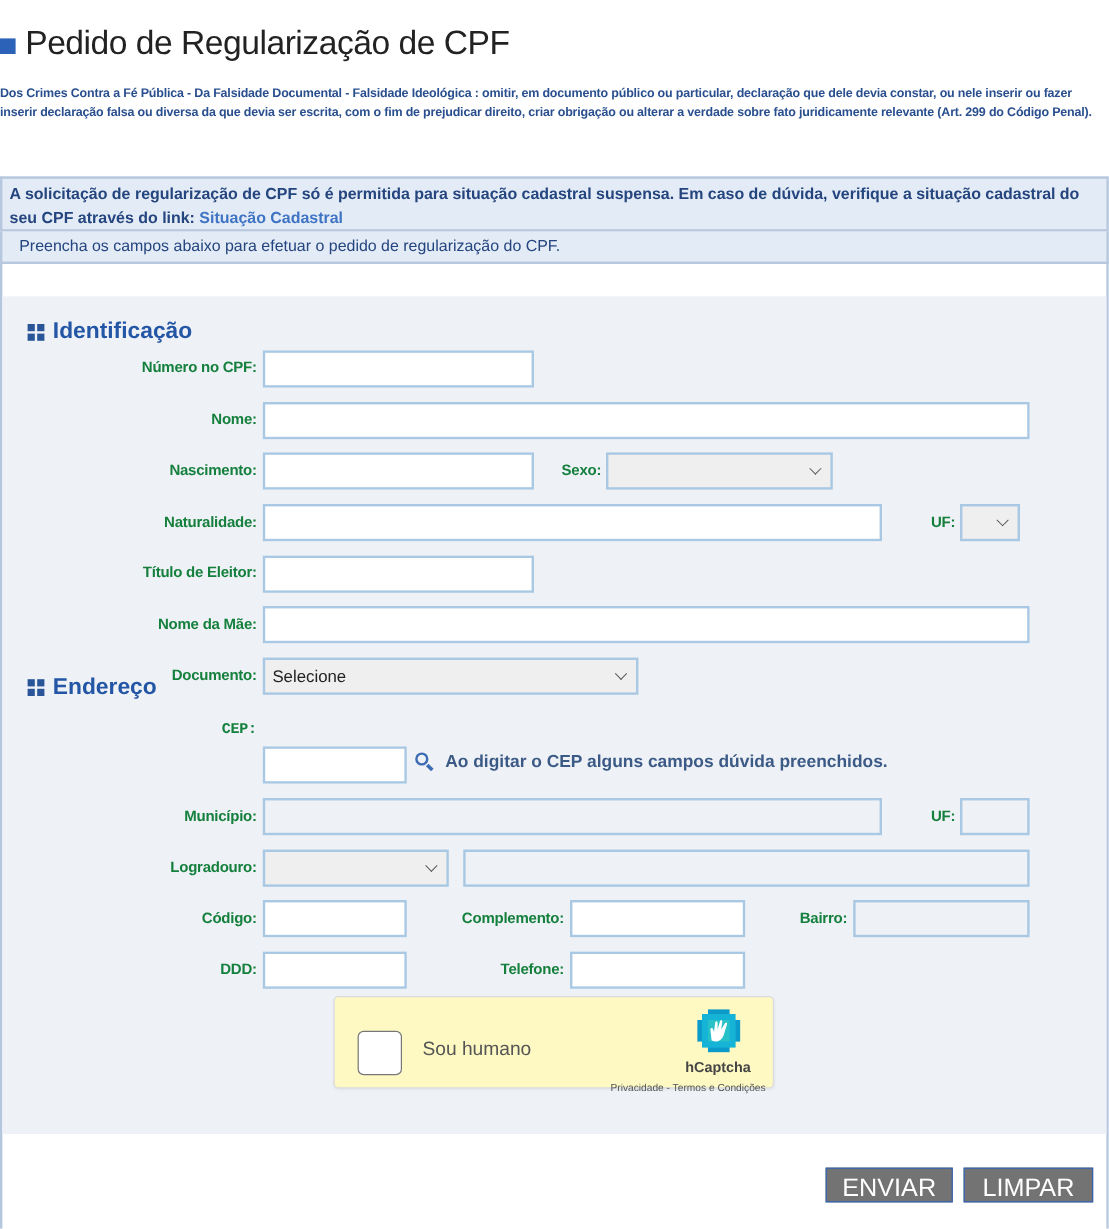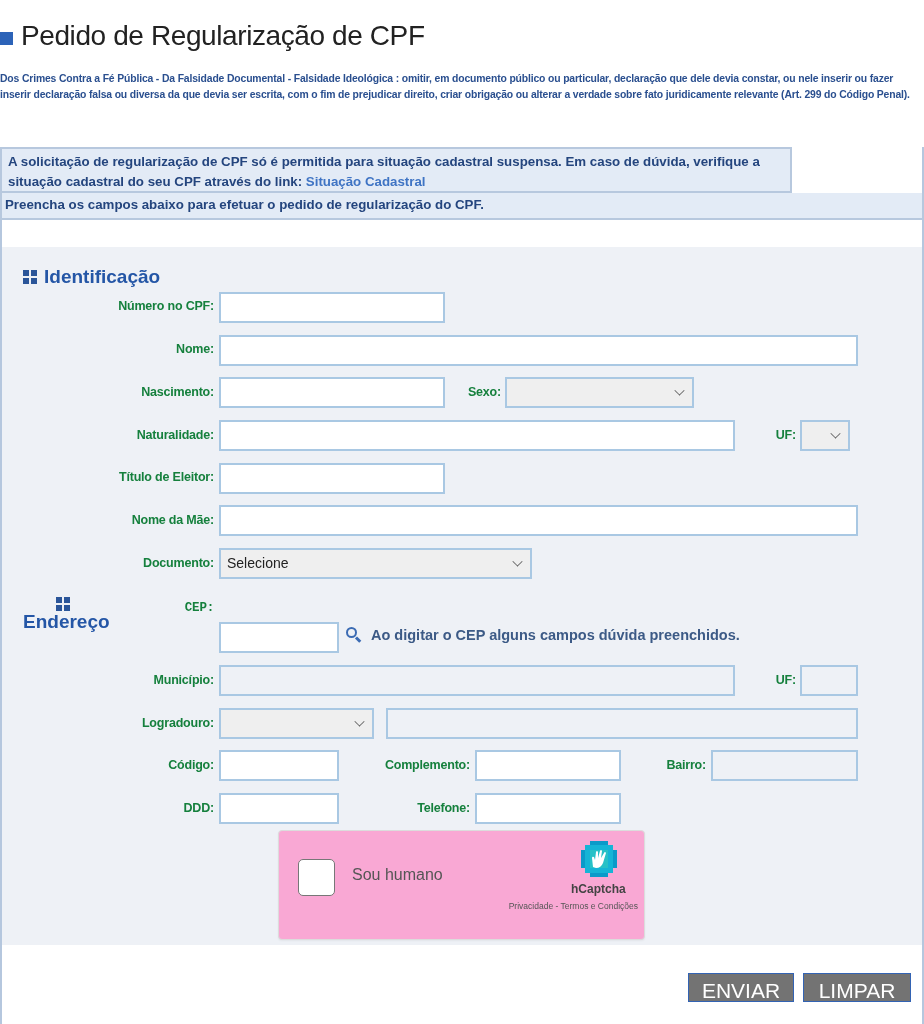--- a/index.html
+++ b/index.html
@@ -7,42 +7,42 @@
   body { font-family: "Liberation Sans", sans-serif; color: #1f3b6e; position: relative; }
 
   .page-title { position: absolute; left: 0; top: 20px; display: flex; align-items: center; }
   .page-title .sq { width: 13px; height: 13px; background: #2c63b8; margin-right: 8px; margin-top: 4px; }
   .page-title .txt { font-family: "Liberation Sans", sans-serif; font-size: 28px; color: #222; letter-spacing: -0.4px; }
 
   .legal { position: absolute; left: 0; top: 71px; width: 918px; font-size: 10.4px; line-height: 16px; font-weight: bold; color: #2a4f8f; letter-spacing: -0.15px; }
 
   .outer { position: absolute; left: 0; top: 147px; width: 924px; height: 877px; border-left: 2px solid #b5c7de; border-right: 2px solid #b5c7de; }
 
-  .notice { position: absolute; left: 0; top: 147px; width: 792px; height: 46px; background: #e3ebf6; border: 2px solid #b7c8de; border-bottom: 2px solid #b7c8de; padding: 3px 6px; font-size: 13.3px; line-height: 20px; font-weight: bold; color: #24457e; }
+  .notice { position: absolute; left: 0; top: 147px; width: 924px; height: 46px; background: #e3ebf6; border: 2px solid #b7c8de; border-bottom: 2px solid #b7c8de; padding: 3px 6px; font-size: 13.3px; line-height: 20px; font-weight: bold; color: #24457e; }
   .notice a { color: #3f74c4; text-decoration: none; }
-  .instr { position: absolute; left: 0; top: 193px; width: 924px; height: 27px; background: #e3ebf6; border: 2px solid #b7c8de; border-top: 0; padding: 4px 3px; font-size: 13.3px; font-weight: bold; color: #24457e; }
+  .instr { position: absolute; left: 0; top: 193px; width: 924px; height: 27px; background: #e3ebf6; border: 2px solid #b7c8de; border-top: 0; padding: 4px 14px; font-size: 13.3px; font-weight: normal; color: #24457e; }
 
   .form-area { position: absolute; left: 2px; top: 247px; width: 920px; height: 698px; background: #eef1f6; }
 
   .section-title { position: absolute; left: 23px; display: flex; align-items: center; font-size: 19px; font-weight: bold; color: #2456a6; }
   .grid-icon { width: 14px; height: 14px; display: grid; grid-template-columns: 6px 6px; grid-template-rows: 6px 6px; gap: 2px; margin-right: 7px; }
   .grid-icon i { background: #2a5599; display: block; }
 
   .lbl { position: absolute; font-size: 12.5px; font-weight: bold; color: #15803d; text-align: right; letter-spacing: -0.2px; }
   .inp { position: absolute; height: 31px; background: #ffffff; border: 2px solid #a9c8e3; }
   .inp.dis { background: #eef1f6; }
   .sel { position: absolute; height: 31px; background: #efefef; border: 2px solid #a9c8e3; font-size: 14px; color: #222; padding: 5px 6px; }
   .sel .chev { position: absolute; right: 8px; top: 7px; width: 9px; height: 9px; border-right: 1.3px solid #555; border-bottom: 1.3px solid #555; transform: rotate(45deg) scale(0.8); }
 
   .hint { position: absolute; left: 346px; top: 627px; display: flex; align-items: center; font-size: 14.5px; font-weight: bold; color: #3c5a86; }
   .search-ico { width: 16px; height: 16px; position: relative; margin-right: 9px; }
   .search-ico .c { position: absolute; left: 0; top: 0; width: 11px; height: 11px; border: 2.5px solid #3b6bb3; border-radius: 50%; }
   .search-ico .h { position: absolute; left: 10px; top: 9px; width: 6px; height: 3px; background: #3b6bb3; transform: rotate(45deg); transform-origin: left center; }
 
-  .captcha { position: absolute; left: 278px; top: 830px; width: 367px; height: 110px; background: #f9a8d4; border: 1px solid #dcdcdc; border-radius: 4px; box-shadow: 0 1px 2px rgba(0,0,0,0.05); }
+  .captcha { position: absolute; left: 278px; top: 830px; width: 367px; height: 77px; background: #fef9c3; border: 1px solid #dcdcdc; border-radius: 4px; box-shadow: 0 1px 2px rgba(0,0,0,0.05); }
   .captcha .cb { position: absolute; left: 19px; top: 28px; width: 37px; height: 37px; border: 1px solid #777; border-radius: 5px; background: #fff; }
   .captcha .txt { position: absolute; left: 73px; top: 35px; font-size: 16px; color: #555; }
   .captcha .logo { position: absolute; left: 302px; top: 10px; width: 36px; height: 36px; }
   .captcha .brand { position: absolute; left: 292px; top: 51px; font-size: 12px; font-weight: bold; color: #444; text-align: right; }
   .captcha .links { position: absolute; right: 6px; top: 70px; font-size: 8.5px; color: #555; }
 
   .btn { position: absolute; top: 973px; height: 29px; background: #737373; color: #fff; font-size: 21px; border: 1px solid #3363b3; padding-top: 5px; text-align: center; overflow: hidden; cursor: pointer; }
 </style>
 </head>
 <body>
@@ -102,21 +102,21 @@
 
 <label class="lbl" style="left:90px;width:124px;top:513px;">Nome da Mãe:</label>
 <input class="inp" style="left: 219px; top: 505px; width: 639px;" value="">
 
 <label class="lbl" style="left:90px;width:124px;top:556px;">Documento:</label>
 <div class="sel" style="left:219px;top:548px;width:313px;">
   <span>Selecione</span>
   <span class="chev"></span>
 </div>
 
-<div class="section-title" style="top:597px;flex-direction:column;">
+<div class="section-title" style="top:562px;">
   <span class="grid-icon">
       <i></i>
       <i></i>
       <i></i>
       <i></i>
     </span>
   <span>Endereço</span>
 </div>
 
 <label class="lbl" style="left:90px;width:124px;top:601px;font-family:Liberation Mono, monospace;">CEP:</label>

